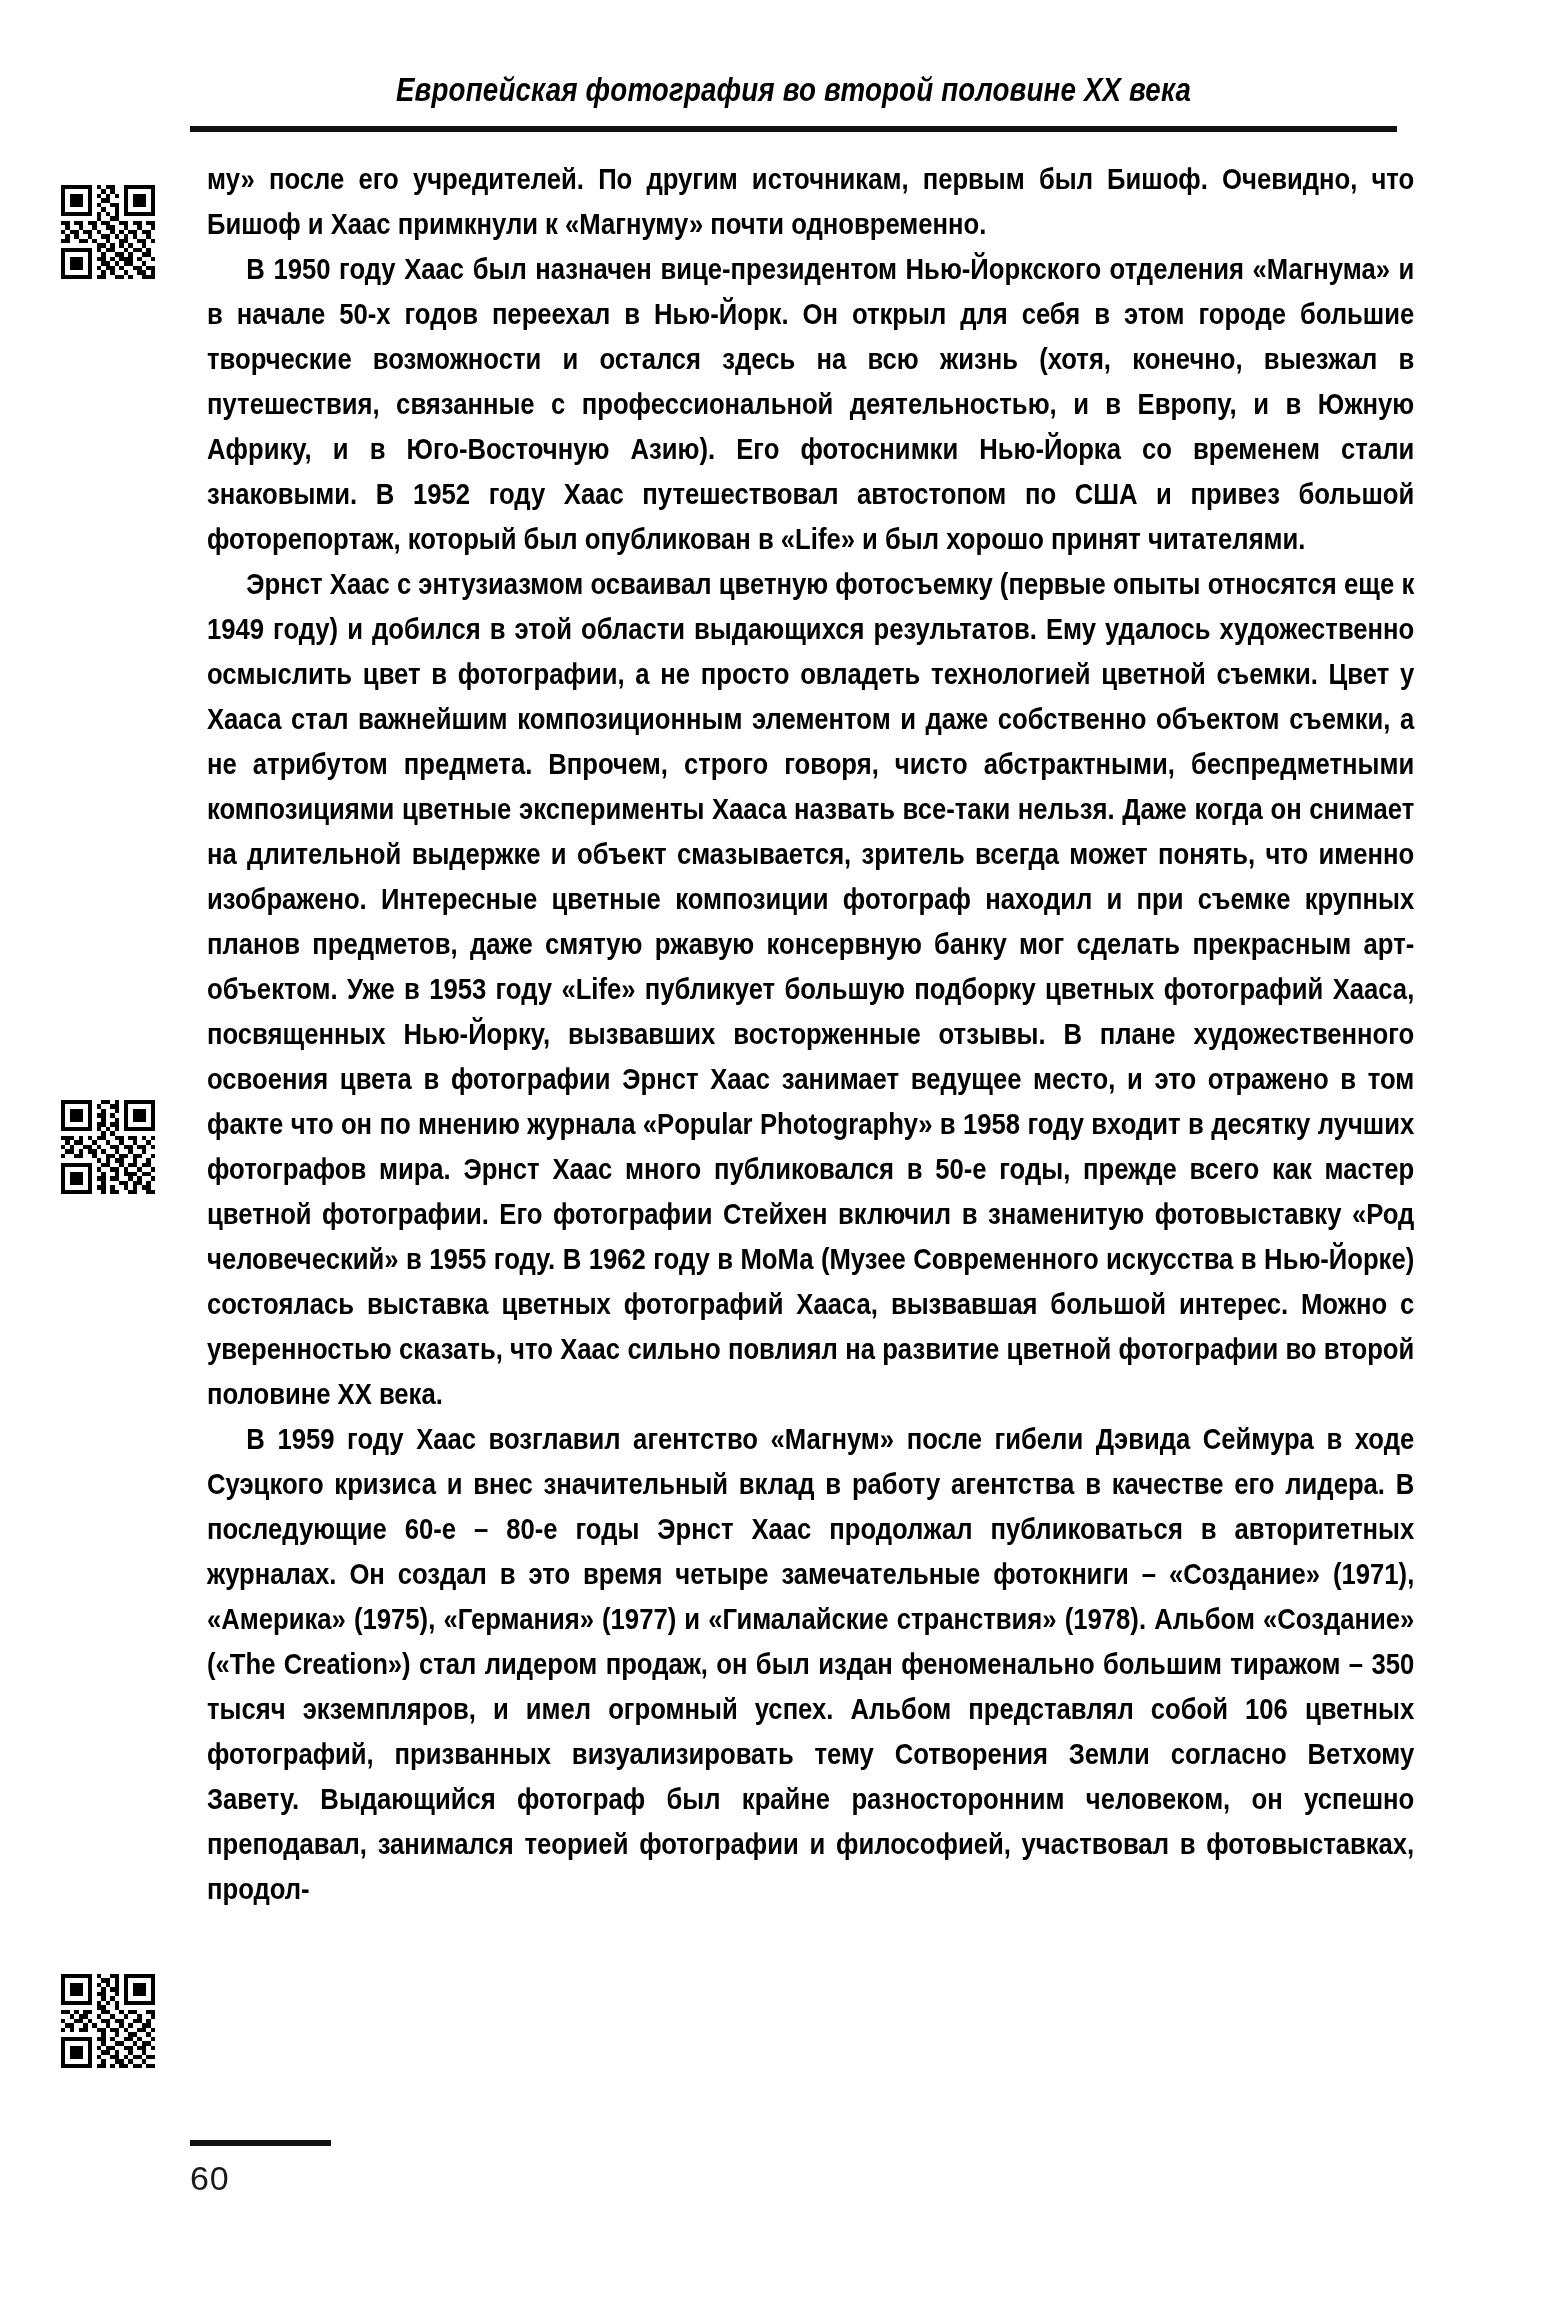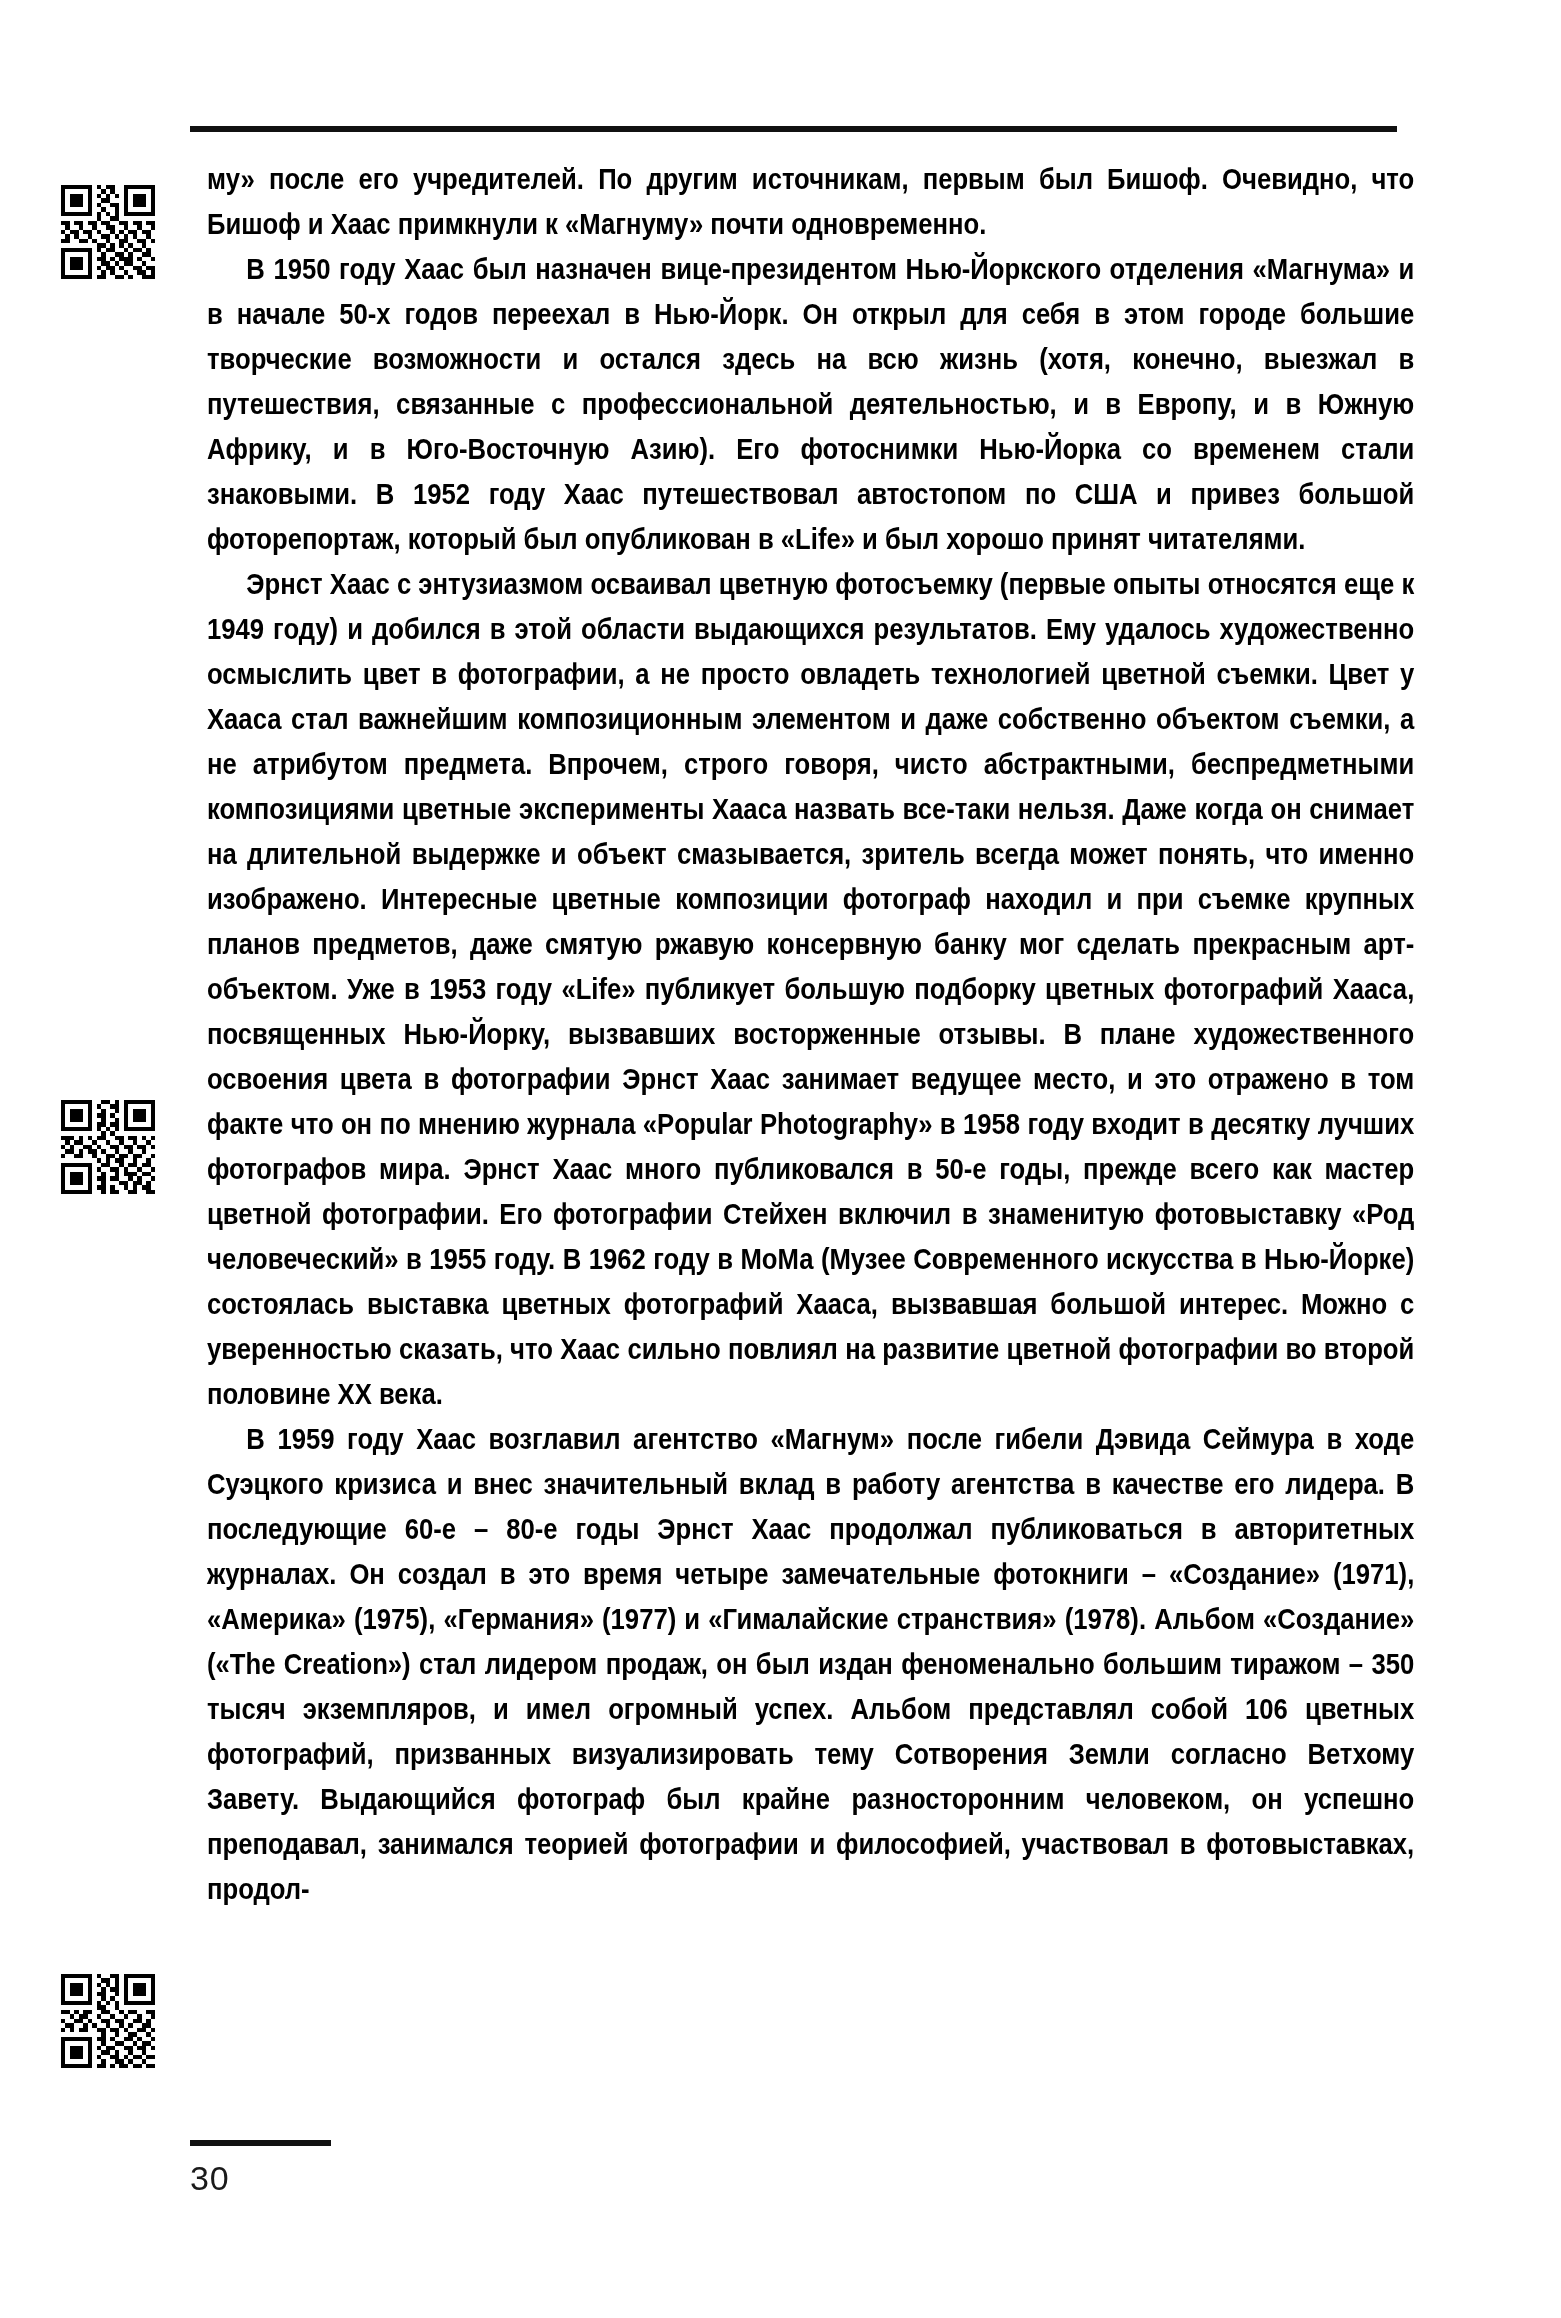--- a/index.html
+++ b/index.html
@@ -98,20 +98,23 @@
     line-height: 45px;
     color: #1a1a1a;
     letter-spacing: 0.8px;
   }
 </style>
 </head>
 <body>
 
 <div class="page">
 
+  <div class="header-block">
+    <div class="header-title">Европейская фотография во второй половине XX века</div>
+  </div>
   <div class="header-rule"></div>
 
   <div class="qr" style="left:61px; top:185px;">
     <svg viewBox="0 0 21 21" shape-rendering="crispEdges" xmlns="http://www.w3.org/2000/svg">
       <rect width="21" height="21" fill="#ffffff"></rect>
       <g fill="#000000">
         <rect x="0" y="0" width="7" height="1"></rect>
           <rect x="8" y="0" width="1" height="1"></rect>
           <rect x="10" y="0" width="2" height="1"></rect>
           <rect x="14" y="0" width="7" height="1"></rect>
@@ -538,16 +541,16 @@
   </div>
 
   <div class="body-col">
     <p class="para">му» после его учредителей. По другим источникам, первым был Бишоф. Очевидно, что Бишоф и Хаас примкнули к «Магнуму» почти одновременно.</p>
     <p class="para indent">В 1950 году Хаас был назначен вице-президентом Нью-Йоркского отделения «Магнума» и в начале 50-х годов переехал в Нью-Йорк. Он открыл для себя в этом городе большие творческие возможности и остался здесь на всю жизнь (хотя, конечно, выезжал в путешествия, связанные с профессиональной деятельностью, и в Европу, и в Южную Африку, и в Юго-Восточную Азию). Его фотоснимки Нью-Йорка со временем стали знаковыми. В 1952 году Хаас путешествовал автостопом по США и привез большой фоторепортаж, который был опубликован в «Life» и был хорошо принят читателями.</p>
     <p class="para indent">Эрнст Хаас с энтузиазмом осваивал цветную фотосъемку (первые опыты относятся еще к 1949 году) и добился в этой области выдающихся результатов. Ему удалось художественно осмыслить цвет в фотографии, а не просто овладеть технологией цветной съемки. Цвет у Хааса стал важнейшим композиционным элементом и даже собственно объектом съемки, а не атрибутом предмета. Впрочем, строго говоря, чисто абстрактными, беспредметными композициями цветные эксперименты Хааса назвать все-таки нельзя. Даже когда он снимает на длительной выдержке и объект смазывается, зритель всегда может понять, что именно изображено. Интересные цветные композиции фотограф находил и при съемке крупных планов предметов, даже смятую ржавую консервную банку мог сделать прекрасным арт-объектом. Уже в 1953 году «Life» публикует большую подборку цветных фотографий Хааса, посвященных Нью-Йорку, вызвавших восторженные отзывы. В плане художественного освоения цвета в фотографии Эрнст Хаас занимает ведущее место, и это отражено в том факте что он по мнению журнала «Popular Photography» в 1958 году входит в десятку лучших фотографов мира. Эрнст Хаас много публиковался в 50-е годы, прежде всего как мастер цветной фотографии. Его фотографии Стейхен включил в знаменитую фотовыставку «Род человеческий» в 1955 году. В 1962 году в МоМа (Музее Современного искусства в Нью-Йорке) состоялась выставка цветных фотографий Хааса, вызвавшая большой интерес. Можно с уверенностью сказать, что Хаас сильно повлиял на развитие цветной фотографии во второй половине XX века.</p>
     <p class="para indent">В 1959 году Хаас возглавил агентство «Магнум» после гибели Дэвида Сеймура в ходе Суэцкого кризиса и внес значительный вклад в работу агентства в качестве его лидера. В последующие 60-е – 80-е годы Эрнст Хаас продолжал публиковаться в авторитетных журналах.  Он создал в это время четыре замечательные фотокниги – «Создание» (1971), «Америка» (1975), «Германия» (1977) и «Гималайские странствия» (1978). Альбом «Создание» («The Creation») стал лидером продаж, он был издан феноменально большим тиражом – 350 тысяч экземпляров, и имел огромный успех. Альбом представлял собой 106 цветных фотографий, призванных визуализировать тему Сотворения Земли согласно Ветхому Завету. Выдающийся фотограф был крайне разносторонним человеком, он успешно преподавал, занимался теорией фотографии и философией, участвовал в фотовыставках, продол-</p>
   </div>
 
   <div class="footer-rule"></div>
-  <div class="page-number">30</div>
+  <div class="page-number">60</div>
 
 </div>
 
 
 </body></html>

